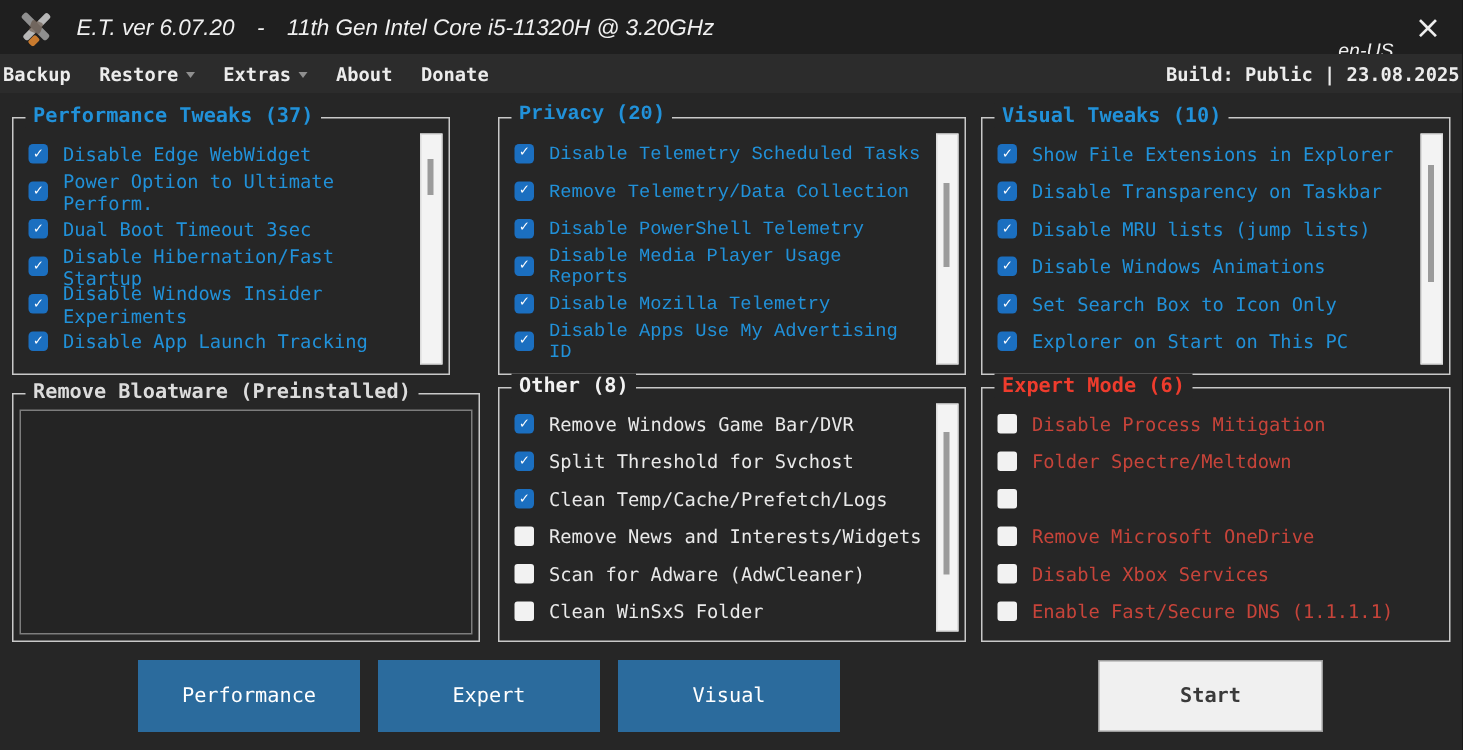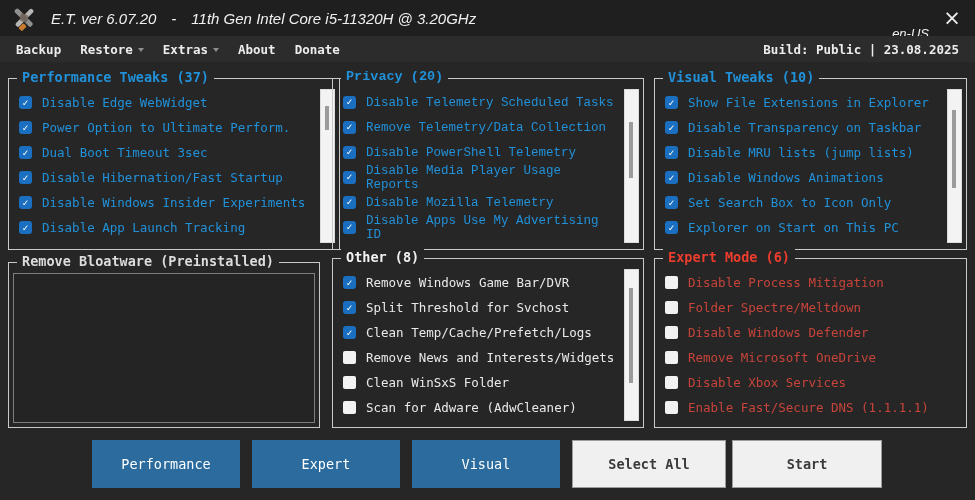--- a/index.html
+++ b/index.html
@@ -20,21 +20,21 @@
   .tb-sep{margin:0 15px;}
   .tb-locale{margin-left:auto;font-size:13px;margin-top:31px;}
   .tb-close{
     width:46px;text-align:center;font-size:21px;line-height:36px;color:#eee;
     cursor:pointer;user-select:none;font-family:"DejaVu Sans",sans-serif;
   }
   
   .menubar{
     position:absolute;left:0;top:36px;width:975px;height:26px;
     background:#2c2c2c;display:flex;align-items:center;
-    padding:0 16px;box-sizing:border-box;gap:19px;
+    padding:0 2px;box-sizing:border-box;gap:19px;
     font-size:12.5px;color:#ececec;font-weight:bold;
   }
   .menu-item{display:flex;align-items:center;gap:5px;cursor:pointer;}
   .caret{
     width:0;height:0;border-left:3.5px solid transparent;border-right:3.5px solid transparent;
     border-top:4px solid #8f8f8f;display:inline-block;margin-top:2px;
   }
   .build-info{margin-left:auto;font-weight:bold;}
   
   .groupbox{
@@ -116,21 +116,21 @@
     </span>
     <span class="menu-item">
       <span>About</span>
     </span>
     <span class="menu-item">
       <span>Donate</span>
     </span>
     <span class="build-info">Build: Public | 23.08.2025</span>
   </div>
 
-  <div class="groupbox" style="left:8px;top:78px;width:332px;height:172px;">
+  <div class="groupbox" style="left:8px;top:78px;width:292px;height:172px;">
     <span class="gb-title t-blue">Performance Tweaks (37)</span>
     <div class="rows items-blue">
 
         <div class="row">
           <span class="cb checked"></span>
           <span class="row-label">Disable Edge WebWidget</span>
         </div>
 
         <div class="row">
           <span class="cb checked"></span>
@@ -264,26 +264,26 @@
           <span class="row-label">Clean Temp/Cache/Prefetch/Logs</span>
         </div>
 
         <div class="row">
           <span class="cb unchecked"></span>
           <span class="row-label">Remove News and Interests/Widgets</span>
         </div>
 
         <div class="row">
           <span class="cb unchecked"></span>
+          <span class="row-label">Scan for Adware (AdwCleaner)</span>
+        </div>
+
+        <div class="row">
+          <span class="cb unchecked"></span>
           <span class="row-label">Clean WinSxS Folder</span>
-        </div>
-
-        <div class="row">
-          <span class="cb unchecked"></span>
-          <span class="row-label">Scan for Adware (AdwCleaner)</span>
         </div>
       </div>
     <div class="sb">
       <div class="sb-thumb" style="top:18px;height:95px;"></div>
     </div>
   </div>
 
   <div class="groupbox" style="left:654px;top:258px;width:313px;height:170px;">
     <span class="gb-title t-red">Expert Mode (6)</span>
     <div class="rows items-red" style="right:6px;">
@@ -293,21 +293,20 @@
           <span class="row-label">Disable Process Mitigation</span>
         </div>
 
         <div class="row">
           <span class="cb unchecked"></span>
           <span class="row-label">Folder Spectre/Meltdown</span>
         </div>
 
         <div class="row">
           <span class="cb unchecked"></span>
-          <span class="row-label">Disable Windows Defender</span>
         </div>
 
         <div class="row">
           <span class="cb unchecked"></span>
           <span class="row-label">Remove Microsoft OneDrive</span>
         </div>
 
         <div class="row">
           <span class="cb unchecked"></span>
           <span class="row-label">Disable Xbox Services</span>
@@ -316,16 +315,15 @@
         <div class="row">
           <span class="cb unchecked"></span>
           <span class="row-label">Enable Fast/Secure DNS (1.1.1.1)</span>
         </div>
       </div>
   </div>
 
   <div class="btn btn-blue" style="left:92px;width:148px;">Performance</div>
   <div class="btn btn-blue" style="left:252px;width:148px;">Expert</div>
   <div class="btn btn-blue" style="left:412px;width:148px;">Visual</div>
-  <div class="btn btn-light" style="left:572px;width:154px;">Select All</div>
   <div class="btn btn-light" style="left:732px;width:150px;">Start</div>
 
 </div>
 
 </body></html>

